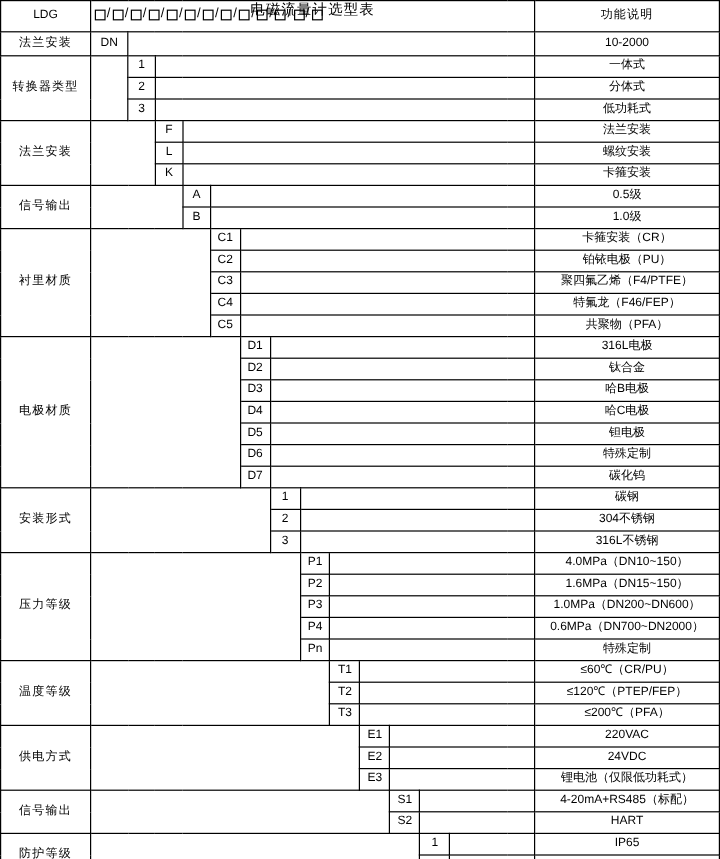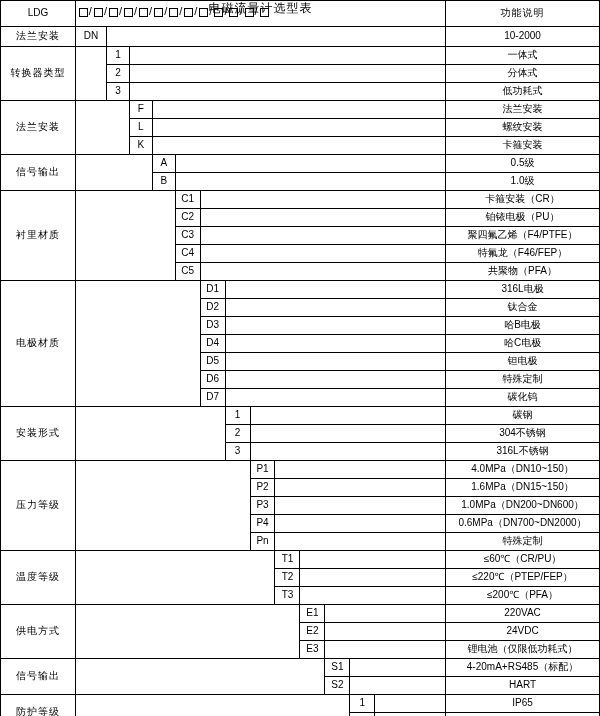--- a/index.html
+++ b/index.html
@@ -320,21 +320,21 @@
   <tr style="height:18px">
     <td class="rowlabel" rowspan="3">温度等级</td>
     <td colspan="8" class="empty" rowspan="3"></td>
     <td class="codecell">T1</td>
     <td colspan="6" class="empty"></td>
     <td class="desc">≤60℃（CR/PU）</td>
   </tr>
   <tr style="height:18px">
     <td class="codecell">T2</td>
     <td colspan="6" class="empty"></td>
-    <td class="desc">≤220℃（PTEP/FEP）</td>
+    <td class="desc">≤120℃（PTEP/FEP）</td>
   </tr>
   <tr style="height:18px">
     <td class="codecell">T3</td>
     <td colspan="6" class="empty"></td>
     <td class="desc">≤200℃（PFA）</td>
   </tr>
 
   <tr style="height:18px">
     <td class="rowlabel" rowspan="3">供电方式</td>
     <td colspan="9" class="empty" rowspan="3"></td>

